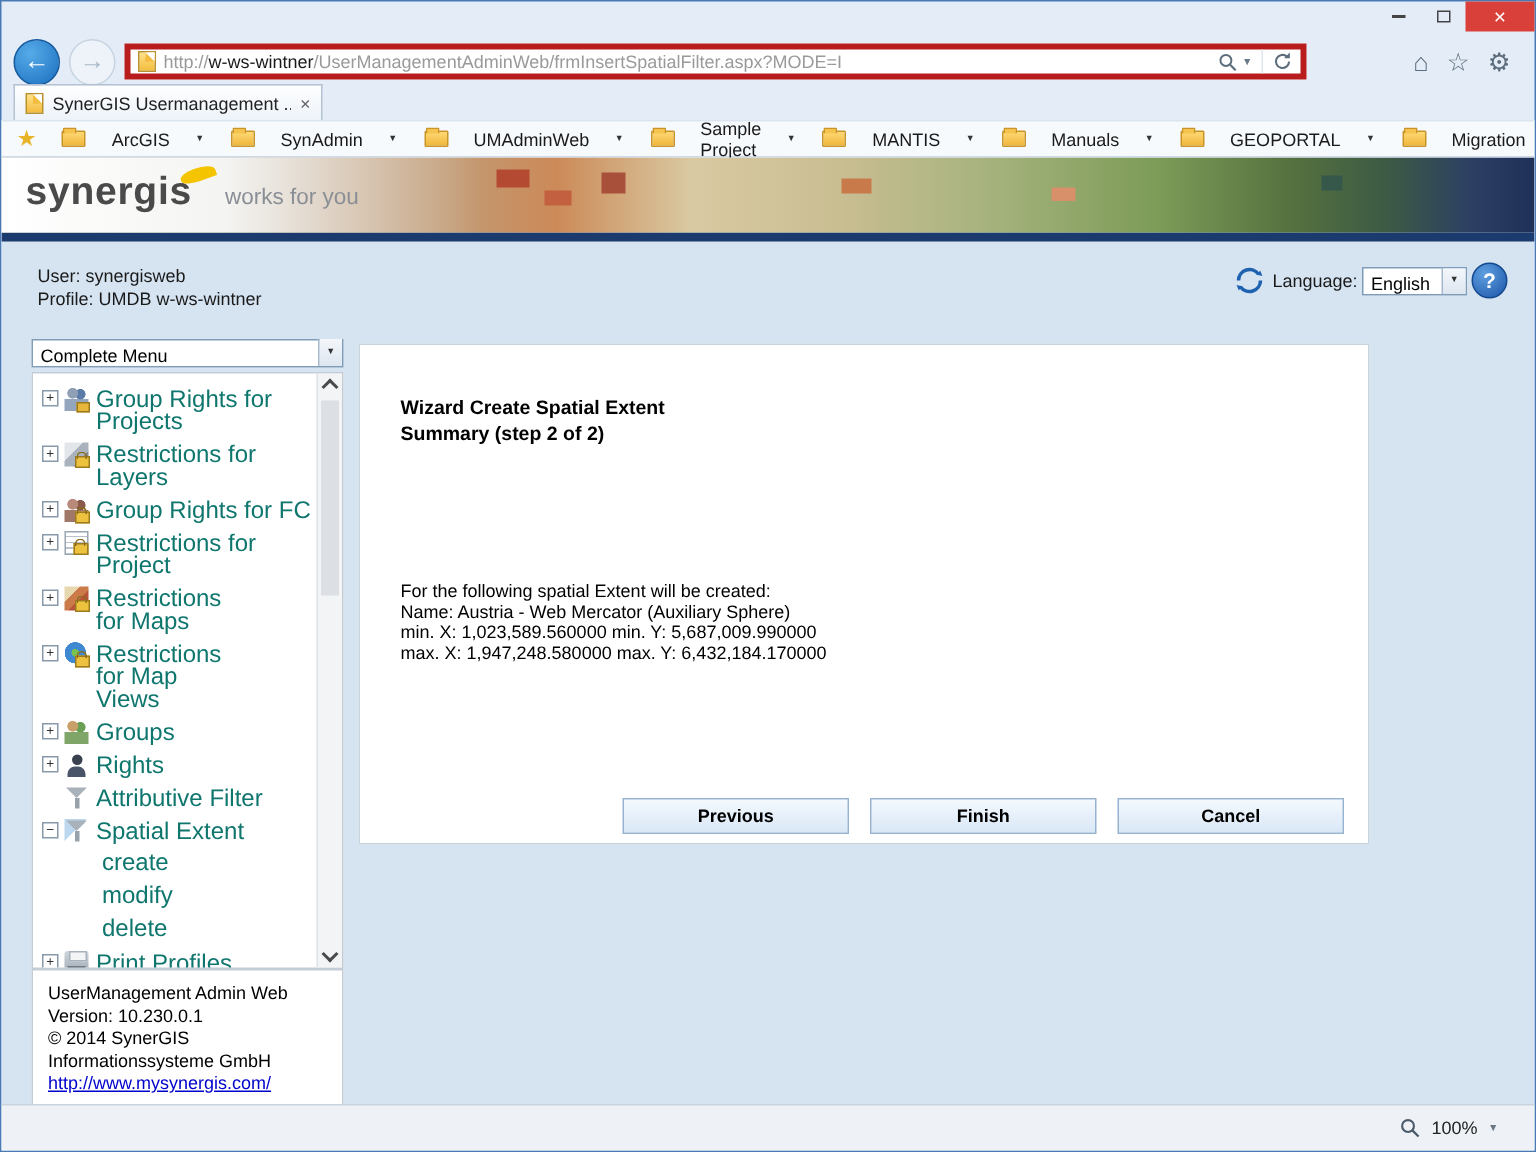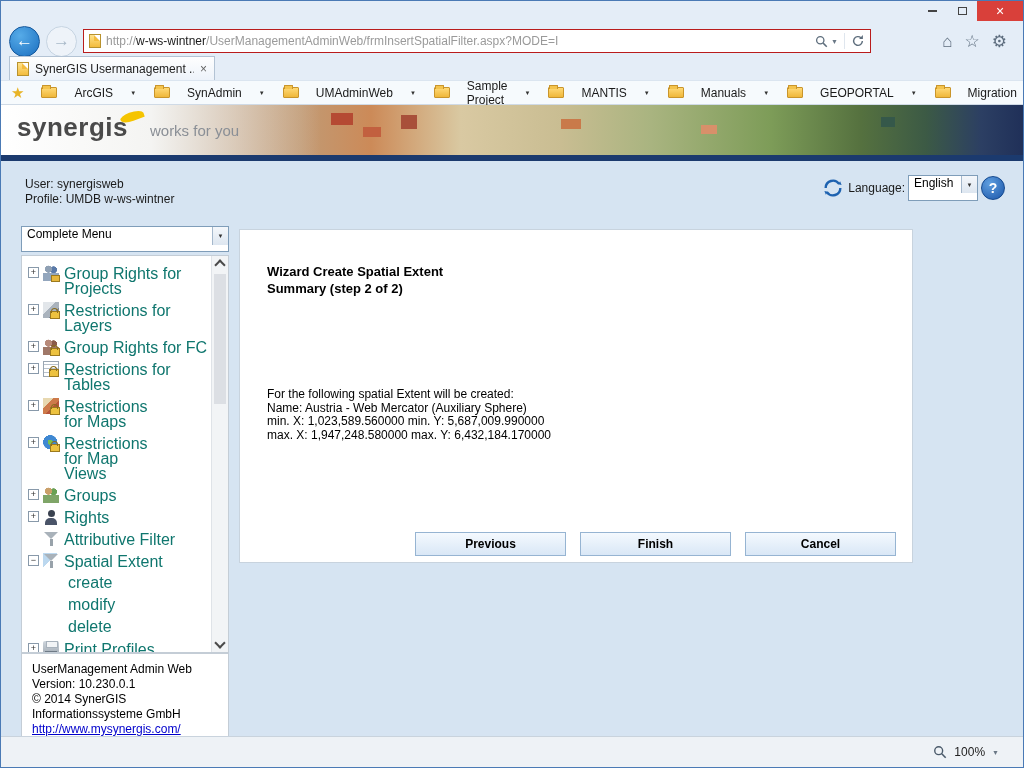--- a/index.html
+++ b/index.html
@@ -13,21 +13,21 @@
   .wc{width:30px;height:20px;display:flex;align-items:center;justify-content:center;color:#444;font-size:13px;cursor:default}
   .wc .bar{width:9px;height:2px;background:#444}
   .wc .box{width:9px;height:8px;border:1px solid #444;background:transparent}
   .wc-close{width:46px;background:#d9403a;color:#fff;font-size:14px}
 
   
   .nav-row{height:28px;display:flex;align-items:center;padding:0 8px;gap:6px}
   .nav-btn{width:31px;height:31px;border-radius:50%;flex:none;display:flex;align-items:center;justify-content:center;font-size:17px;font-weight:bold}
   .back{background:radial-gradient(circle at 35% 30%,#56abe8,#1b6fc0);color:#fff;border:1px solid #15589c}
   .fwd{background:#eef3f9;color:#a8b8c8;border:1px solid #c6d4e2}
-  .address{width:788px;height:24px;background:#fff;border:1px solid #b91c1c;display:flex;align-items:center;padding:0 5px;gap:5px}
+  .address{width:788px;height:24px;background:#fff;border:4px solid #b91c1c;display:flex;align-items:center;padding:0 5px;gap:5px}
   .url{flex:1;font-size:12px;color:#9a9a9a;white-space:nowrap;overflow:hidden}
   .url .host{color:#1a1a1a}
   .addr-icons{display:flex;align-items:center;gap:3px;color:#7d8b99}
   .addr-sep{width:1px;height:16px;background:#dfe6ee;margin:0 3px}
   .tiny-caret{font-size:7px;color:#6a7886;line-height:1}
   .chrome-icons{display:flex;align-items:center;gap:12px;margin-left:auto;padding-right:8px;font-size:17px;color:#5d6d7e}
   .chrome-icons span{cursor:default;line-height:1}
 
   
   .tab-row{height:25px;padding-left:8px;display:flex;align-items:flex-end}
@@ -58,21 +58,21 @@
   .banner-navy{height:6px;background:#1b3a6e}
   .logo-wrap{position:absolute;left:16px;top:9px;display:flex;align-items:baseline;gap:22px}
   .logo{font-size:26px;font-weight:bold;color:#4a4a4a;letter-spacing:.5px;position:relative;line-height:1}
   .logo::after{content:"";position:absolute;right:-16px;top:-2px;width:24px;height:9px;background:#f5c400;border-radius:80% 100% 10% 90%;transform:rotate(-20deg)}
   .tagline{font-size:15px;color:#8a8f96}
 
   
   .userbar{position:relative;margin-top:16px;padding:0 24px;font-size:12px;color:#1a1a1a;height:34px}
   .userbar .uline{line-height:15px}
   .userbar-right{position:absolute;right:18px;top:-2px;display:flex;align-items:center;gap:3px}
-  .mini-select{border:1px solid #7f9db9;background:#fff;height:26px;display:flex;align-items:flex-start;font-size:12px;padding-left:5px;color:#000}
+  .mini-select{border:1px solid #7f9db9;background:#fff;height:19px;display:flex;align-items:flex-end;font-size:12px;padding-left:5px;color:#000}
   .sel-arrow{width:16px;height:17px;background:linear-gradient(#f4f7fb,#dde6f0);border-left:1px solid #a5b8cc;display:flex;align-items:center;justify-content:center;font-size:6px;color:#333;margin-left:7px}
   .help-btn{width:24px;height:24px;border-radius:50%;background:radial-gradient(circle at 35% 30%,#5f9fe0,#1b55a8);color:#fff;font-weight:bold;font-size:14px;display:flex;align-items:center;justify-content:center;border:1px solid #14498f}
 
   
   .sidebar{position:absolute;left:20px;top:121px;width:210px}
   .menu-select{width:208px;margin-bottom:3px}
   .tree-box{position:relative;width:208px;height:398px;background:#fff;border:1px solid #c4cdd6;overflow:hidden}
   .tree{padding:6px 20px 0 6px}
   .tree-row{display:flex;align-items:flex-start;padding:3px 0;cursor:default}
   .exp{width:11px;height:11px;flex:none;border:1px solid #8899aa;background:#fff;font-size:9px;line-height:9px;text-align:center;color:#333;margin-top:2px}
@@ -282,21 +282,21 @@
               <span class="tlabel">Restrictions for Layers</span>
             </div>
           <div class="tree-row">
               <span class="exp">+</span>
               <span class="ticon i3 lock"></span>
               <span class="tlabel">Group Rights for FC</span>
             </div>
           <div class="tree-row">
               <span class="exp">+</span>
               <span class="ticon i4 lock"></span>
-              <span class="tlabel">Restrictions for Tables</span>
+              <span class="tlabel">Restrictions for Project</span>
             </div>
           <div class="tree-row narrow">
               <span class="exp">+</span>
               <span class="ticon i5 lock"></span>
               <span class="tlabel">Restrictions for Maps</span>
             </div>
           <div class="tree-row narrow">
               <span class="exp">+</span>
               <span class="ticon i6 lock"></span>
               <span class="tlabel">Restrictions for Map Views</span>

